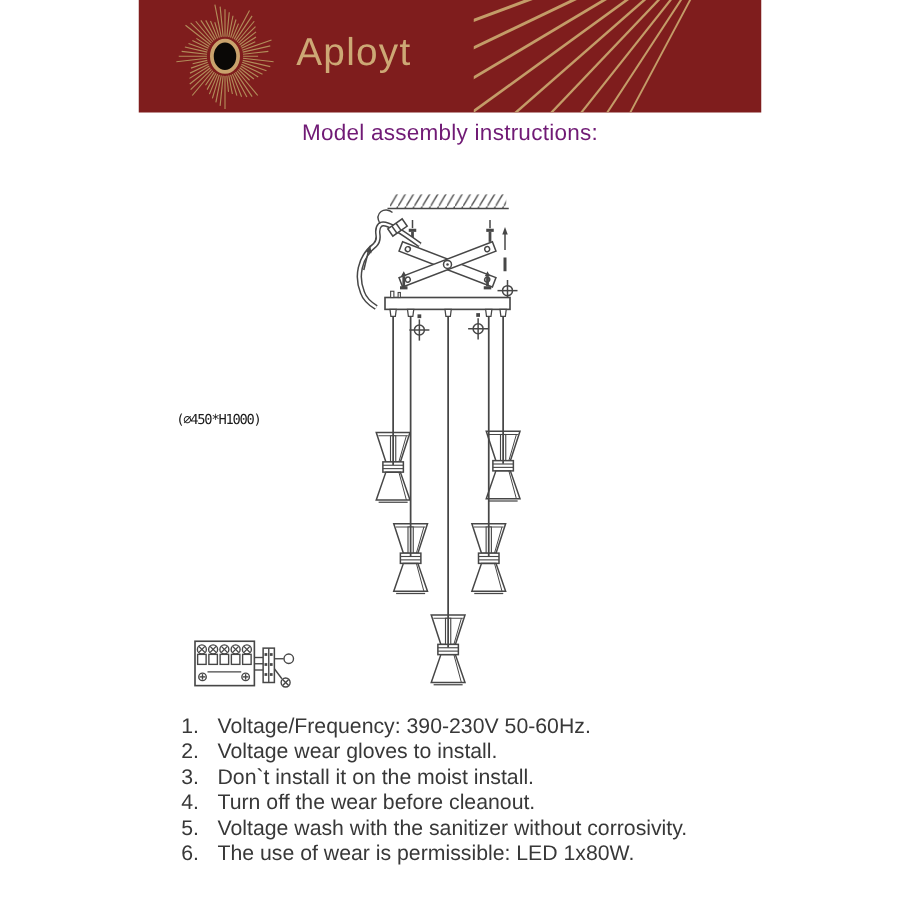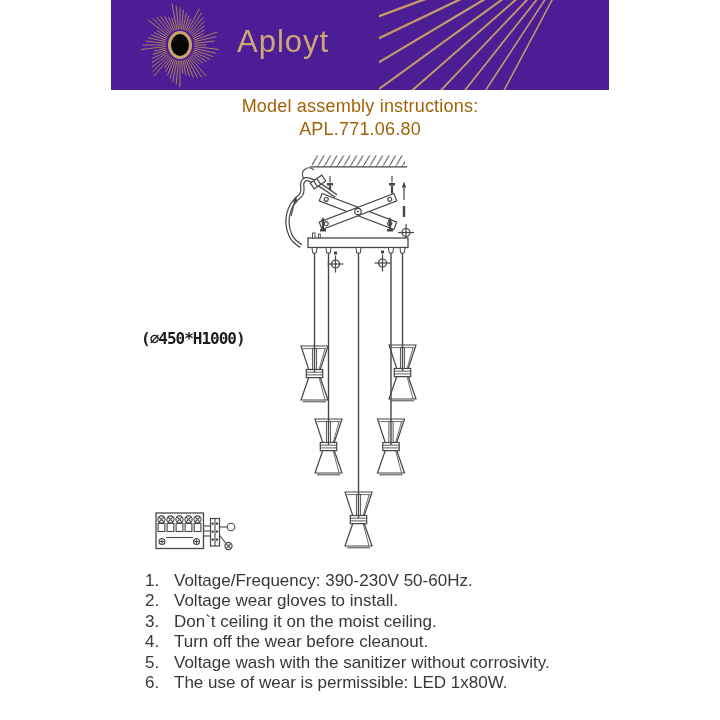--- a/index.html
+++ b/index.html
@@ -3,41 +3,41 @@
 <meta charset="utf-8">
 <style>
   html,body{margin:0;padding:0;}
   body{
     width:720px;height:720px;background:#ffffff;position:relative;overflow:hidden;
     font-family:"Liberation Sans", sans-serif;
   }
   
   .banner{
     position:absolute;left:111px;top:0;width:498px;height:90px;
-    background:#4c1d95;overflow:hidden;
+    background:#7f1d1d;overflow:hidden;
   }
   .banner svg{position:absolute;top:0;}
   .burst-svg{left:0;width:138px;height:90px;}
   .fan-svg{right:0;width:230px;height:90px;}
   .wordmark{
     position:absolute;left:126px;top:24px;
     font-size:31px;font-weight:400;letter-spacing:1px;color:#cda875;
     font-family:"Liberation Sans", sans-serif;
   }
   
   .header-block{
     position:absolute;left:0;top:95px;width:720px;text-align:center;
-    color:#a16207;font-size:18px;line-height:23px;letter-spacing:.2px;
+    color:#701a75;font-size:18px;line-height:23px;letter-spacing:.2px;
   }
   
   .drawing-svg{position:absolute;left:0;top:0;width:720px;height:720px;}
   .dim-label{
     position:absolute;left:141px;top:329px;
-    font-family:"DejaVu Sans Mono", monospace;font-weight:bold;
-    font-size:16px;letter-spacing:-1px;color:#1c1c1c;white-space:nowrap;text-align:center;
+    font-family:"DejaVu Sans Mono", monospace;font-weight:normal;
+    font-size:11px;letter-spacing:-1px;color:#1c1c1c;white-space:nowrap;text-align:center;
   }
   
   .instructions{
     position:absolute;left:145px;top:571px;width:470px;
     color:#383838;font-size:17px;line-height:20.4px;
   }
   .instr-row{display:flex;}
   .instr-num{width:29px;flex:0 0 29px;}
   .instr-text{flex:1;white-space:nowrap;}
 </style>
@@ -126,21 +126,20 @@
         <line x1="205" y1="-60" x2="-208.6" y2="12.9" stroke-width="2.70"></line>
         <line x1="205" y1="-60" x2="-213.5" y2="-24.9" stroke-width="2.82"></line>
         <line x1="205" y1="-60" x2="-215.0" y2="-62.9" stroke-width="2.94"></line>
         <line x1="205" y1="-60" x2="-213.0" y2="-101.0" stroke-width="3.06"></line>
       </g>
   </svg>
 </div>
 
 <div class="header-block">
   <div>Model assembly instructions:</div>
-  <div>APL.771.06.80</div>
 </div>
 
 <svg class="drawing-svg" viewBox="0 0 720 720">
   <defs>
     <pattern id="hatch" width="6.5" height="11" patternUnits="userSpaceOnUse">
       <line x1="0" y1="11" x2="6.5" y2="0" stroke="#555" stroke-width="1.1"></line>
     </pattern>
 
     <g id="phil" fill="none" stroke="#474747" stroke-width="1.2">
       <circle r="4"></circle>
@@ -305,21 +304,21 @@
   <div class="instr-row">
     <span class="instr-num">1.</span>
     <span class="instr-text">Voltage/Frequency: 390-230V 50-60Hz.</span>
   </div>
   <div class="instr-row">
     <span class="instr-num">2.</span>
     <span class="instr-text">Voltage wear gloves to install.</span>
   </div>
   <div class="instr-row">
     <span class="instr-num">3.</span>
-    <span class="instr-text">Don`t ceiling it on the moist ceiling.</span>
+    <span class="instr-text">Don`t install it on the moist install.</span>
   </div>
   <div class="instr-row">
     <span class="instr-num">4.</span>
     <span class="instr-text">Turn off the wear before cleanout.</span>
   </div>
   <div class="instr-row">
     <span class="instr-num">5.</span>
     <span class="instr-text">Voltage wash with the sanitizer without corrosivity.</span>
   </div>
   <div class="instr-row">

